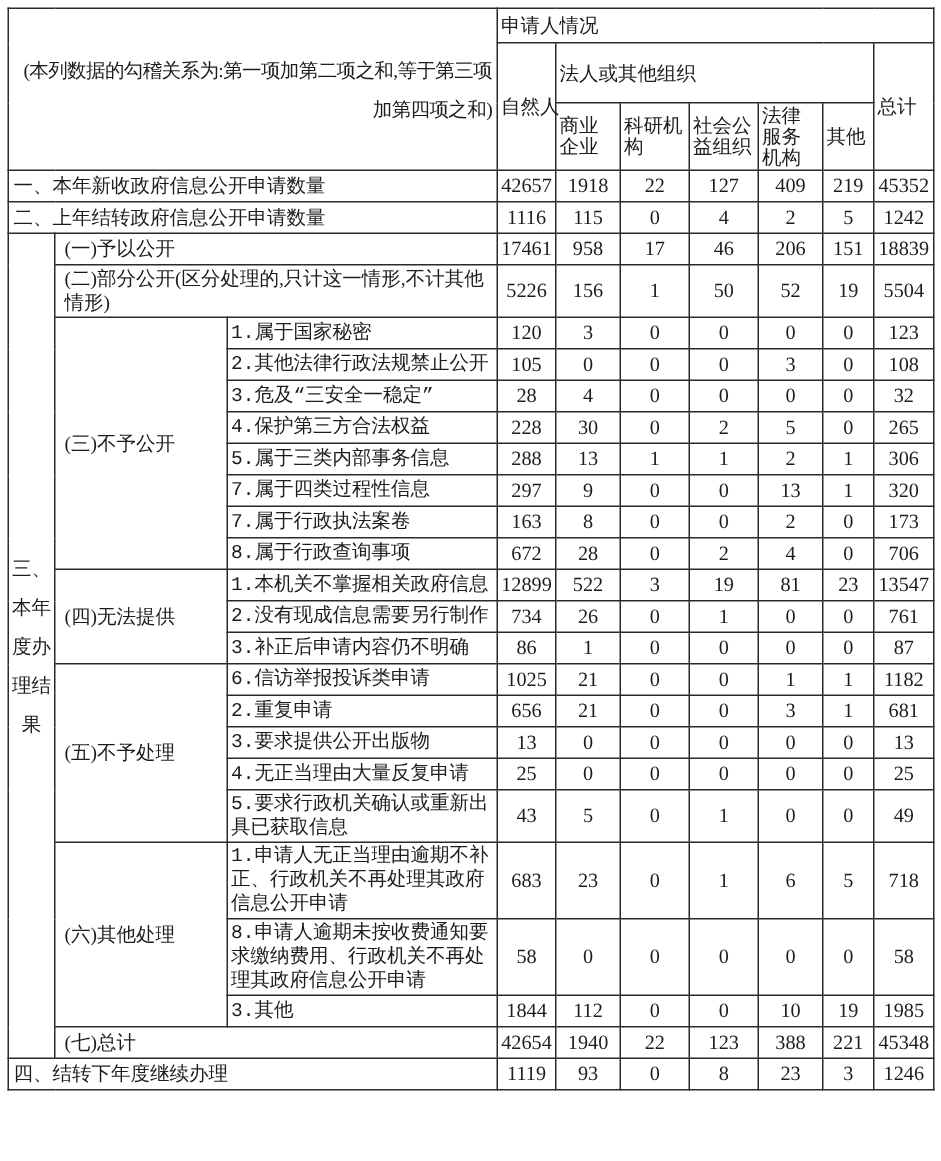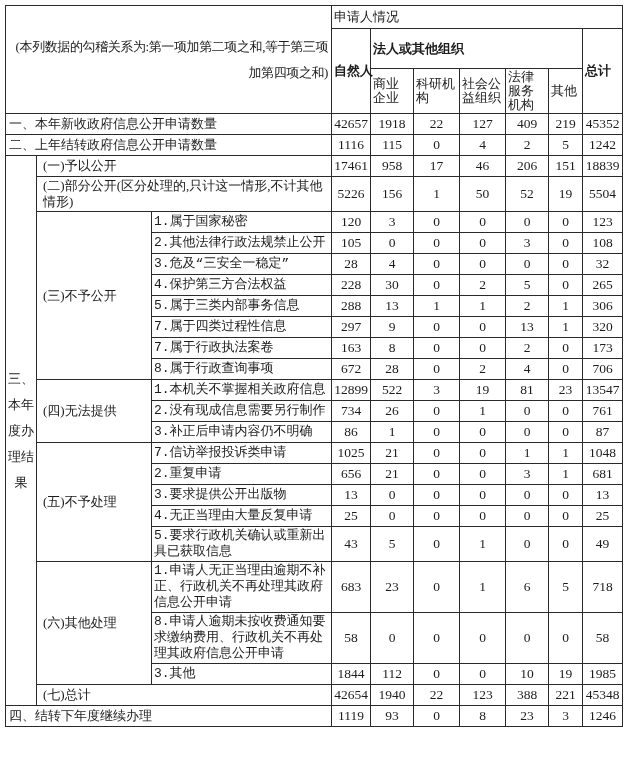--- a/index.html
+++ b/index.html
@@ -23,21 +23,21 @@
     font-weight:normal;
     line-height:16px;
     padding:1px 2px;
     height:21px;
     box-sizing:border-box;
     vertical-align:middle;
     word-break:break-all;
   }
   thead th{text-align:left;}
   .h1row th{height:23px;}
-  .h2row th{height:40px;font-weight:bold;}
+  .h2row th{height:40px;}
   .h3row th{height:44px;line-height:14px;}
   .nw{white-space:nowrap;}
   .note{
     text-align:right;
     vertical-align:middle;
     line-height:26px;
     letter-spacing:-0.4px;
     padding:0 3px;
   }
   td.num{
@@ -242,28 +242,28 @@
           <td class="num">86</td>
           <td class="num">1</td>
           <td class="num">0</td>
           <td class="num">0</td>
           <td class="num">0</td>
           <td class="num">0</td>
           <td class="num">87</td>
         </tr>
         <tr>
           <td rowspan="5" class="lbl">(五)不予处理</td>
-          <td class="lbl item">7.信访举报投诉类申请</td>
+          <td class="lbl item">6.信访举报投诉类申请</td>
           <td class="num">1025</td>
           <td class="num">21</td>
           <td class="num">0</td>
           <td class="num">0</td>
           <td class="num">1</td>
           <td class="num">1</td>
-          <td class="num">1048</td>
+          <td class="num">1182</td>
         </tr>
         <tr>
           <td class="lbl item">2.重复申请</td>
           <td class="num">656</td>
           <td class="num">21</td>
           <td class="num">0</td>
           <td class="num">0</td>
           <td class="num">3</td>
           <td class="num">1</td>
           <td class="num">681</td>

